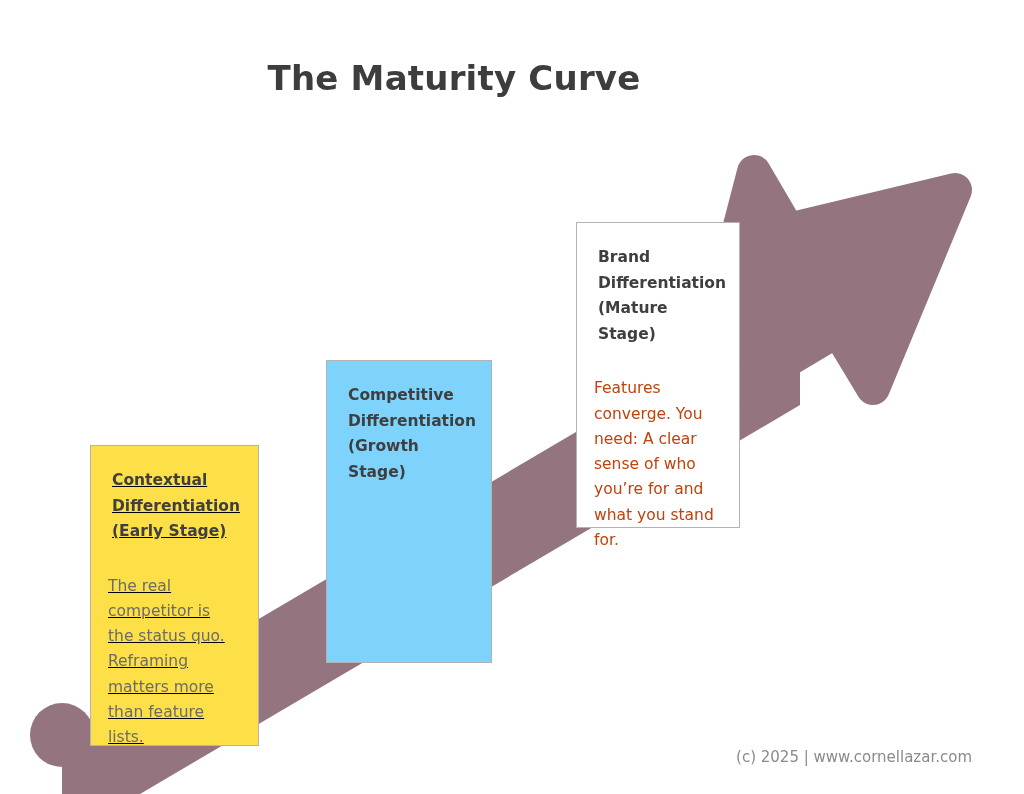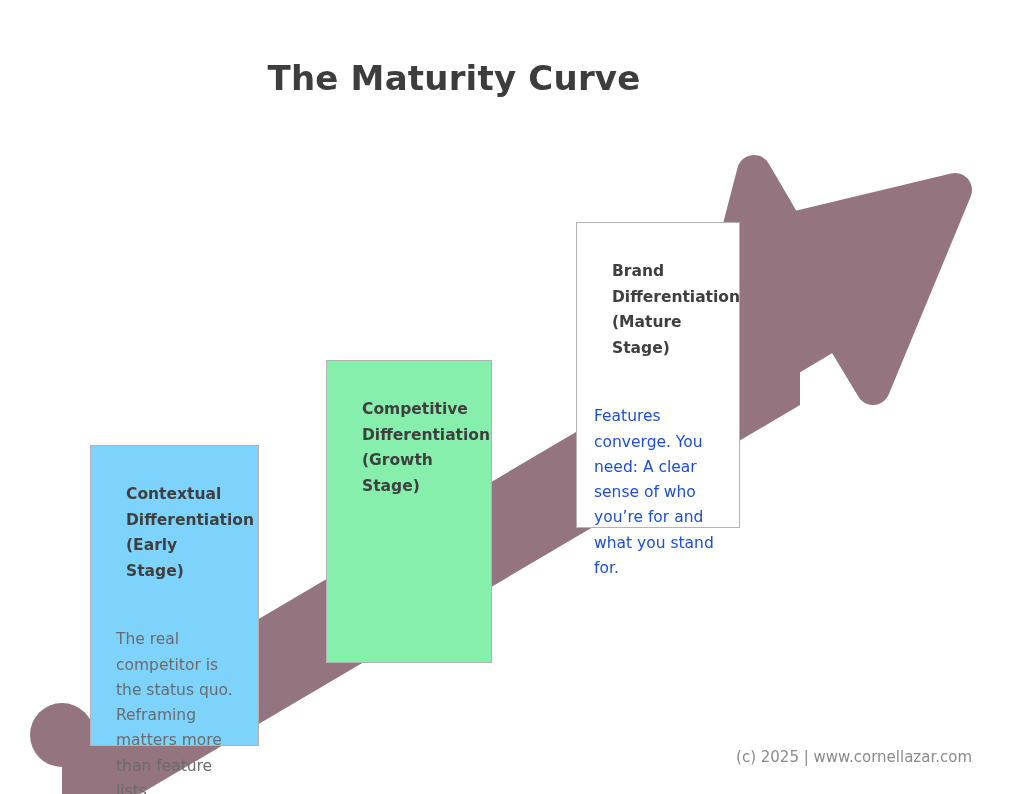--- a/index.html
+++ b/index.html
@@ -50,21 +50,21 @@
     border: 1px solid #b3b3b3;
     box-sizing: border-box;
     padding: 18px 16px 14px 17px;
   }
   .stage-heading {
     font-size: 15.5px;
     font-weight: bold;
     color: #3f3f3f;
     line-height: 1.65;
     white-space: pre-line;
-    margin: 18px;
+    margin: 4px;
   }
   .stage-body {
     font-size: 15.5px;
     font-weight: normal;
     color: #6b6b6b;
     line-height: 1.63;
     white-space: pre-line;
     margin: 0;
     padding-top: 25px;
   }
@@ -103,44 +103,44 @@
 
     <path id="arrow-head" stroke-linejoin="round" stroke-linecap="round" stroke-width="34" d="M 754 172
              L 788 230
              L 955 190
              L 873 388
              L 838 330
              L 690 418
              Z" fill="#94757f" stroke="#94757f"></path>
   </svg>
 
-  <div class="stage-box" id="box-1" style="border-color: rgb(179, 179, 179); background: #7dd3fc;">
+  <div class="stage-box" id="box-1" style="border-color: rgb(179, 179, 179); background: #fde047; text-decoration: underline;">
     <p class="stage-heading" style="color: rgb(63, 63, 63);">Contextual
 Differentiation
 (Early Stage)</p>
-    <p class="stage-body" style="color: rgb(107, 107, 107); margin-left: 8px;">The real
+    <p class="stage-body" style="color: rgb(107, 107, 107);">The real
 competitor is
 the status quo.
 Reframing
 matters more
 than feature
 lists.</p>
   </div>
 
-  <div class="stage-box" id="box-2" style="border-color: rgb(179, 179, 179); background: #86efac;">
+  <div class="stage-box" id="box-2" style="border-color: rgb(179, 179, 179); background: #7dd3fc;">
     <p class="stage-heading" style="color: rgb(63, 63, 63);">Competitive
 Differentiation
 (Growth Stage)</p>
   </div>
 
   <div class="stage-box" id="box-3" style="border-color: rgb(179, 179, 179); background: rgb(255, 255, 255);">
     <p class="stage-heading" style="color: rgb(63, 63, 63);">Brand
 Differentiation
 (Mature Stage)</p>
-    <p class="stage-body" style="color: #1d4ed8;">Features
+    <p class="stage-body" style="color: #c2410c;">Features
 converge. You
 need: A clear
 sense of who
 you’re for and
 what you stand
 for.</p>
   </div>
 
   <div id="footer" style="color: rgb(138, 138, 138);">(c) 2025 | www.cornellazar.com</div>
 

